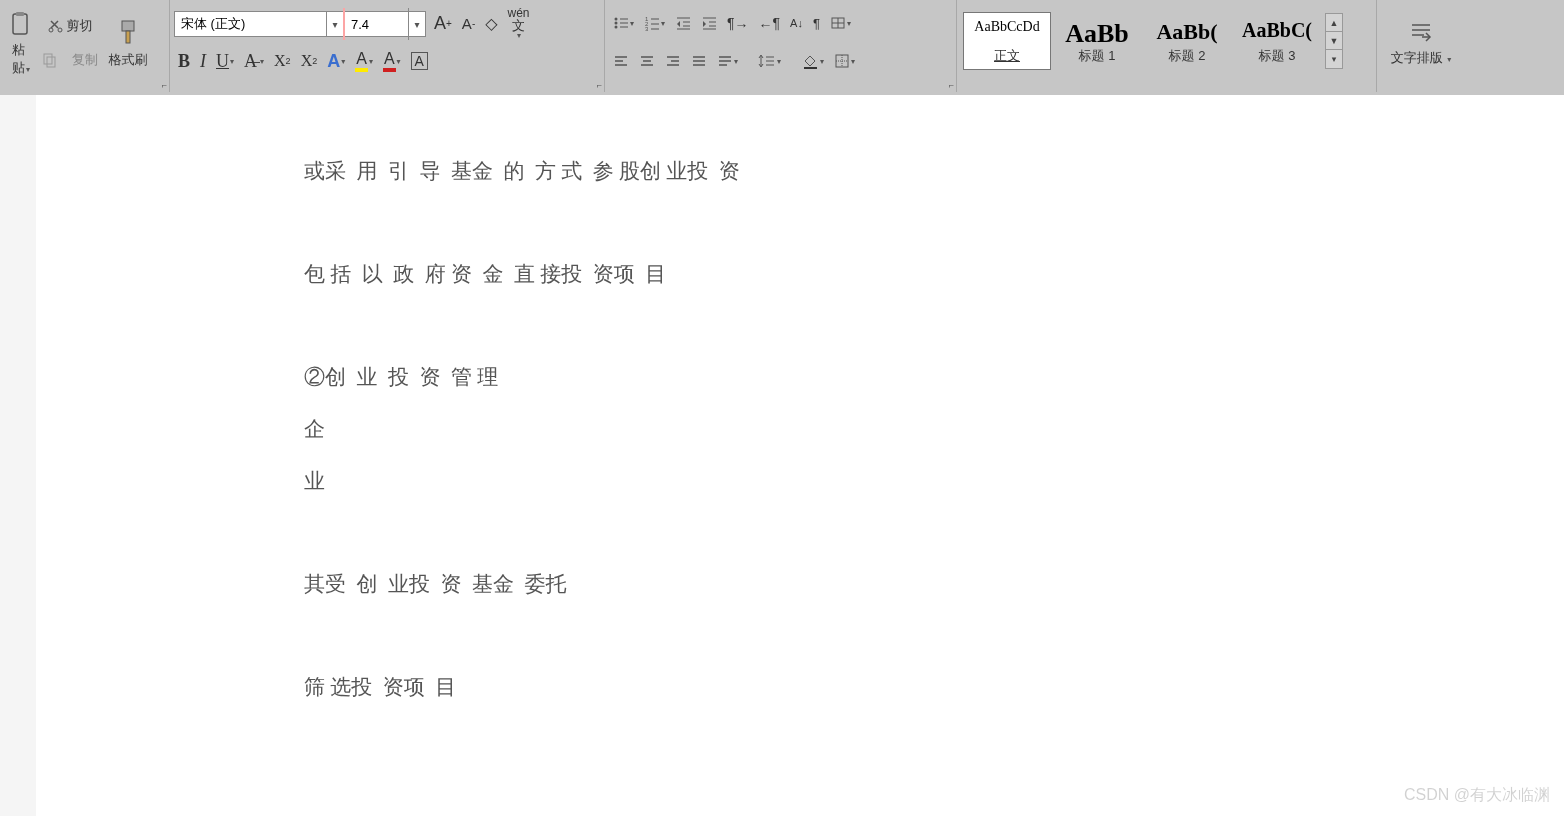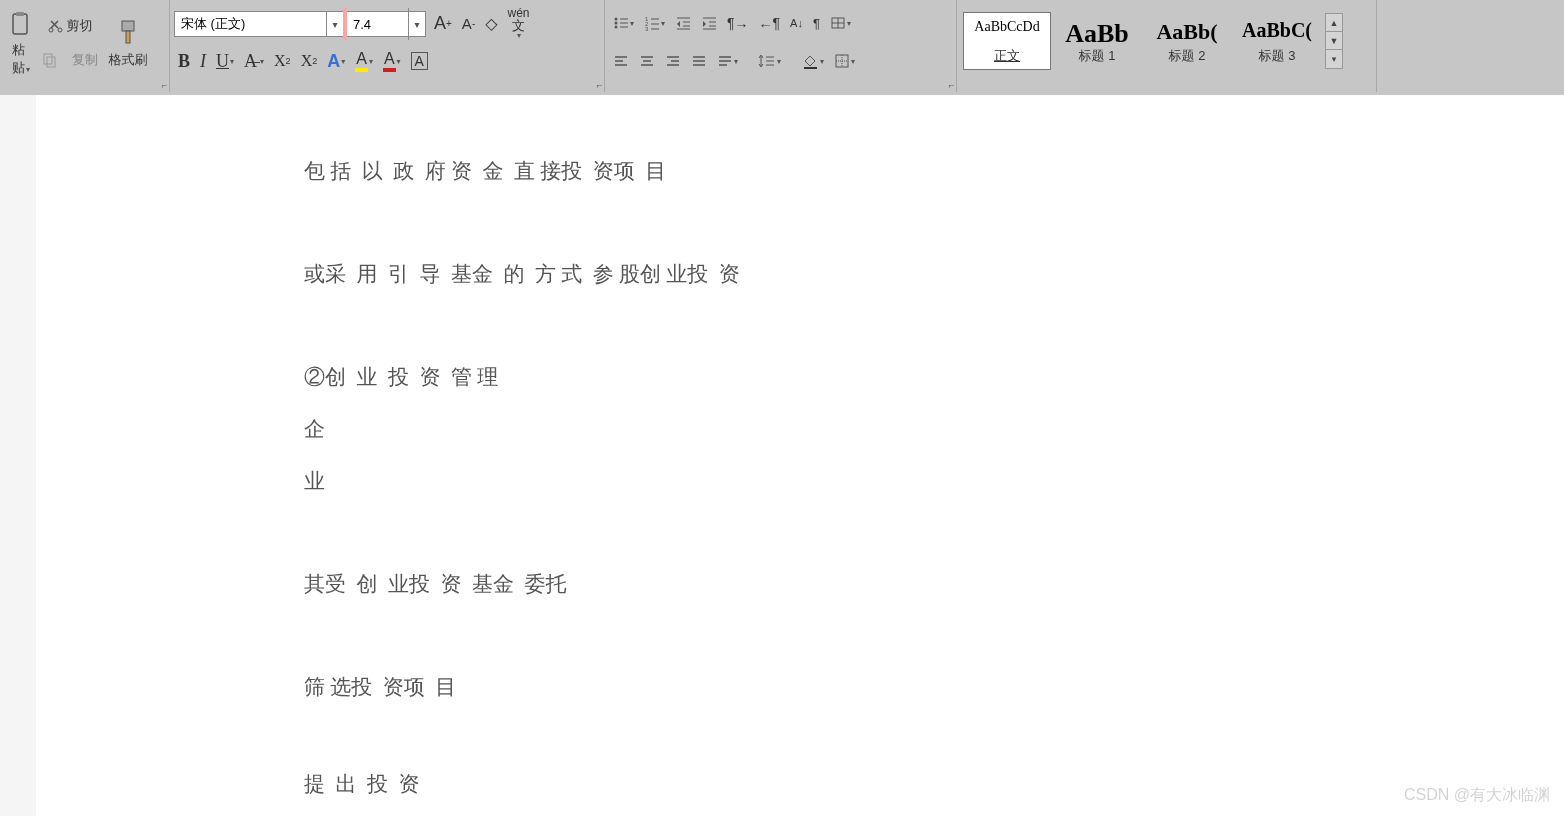--- a/index.html
+++ b/index.html
@@ -7,21 +7,21 @@
   .ribbon { background: #C6C6C6; width: 100%; height: 95px; display: flex; flex-direction: column; }
   .ribbon-row { display: flex; align-items: stretch; height: 92px; }
   .group { display: flex; flex-direction: column; border-right: 1px solid #a8a8a8; position: relative; padding: 4px 4px 10px 4px; height: 100%; }
   .group .expand { position: absolute; right: 2px; bottom: 2px; font-size: 9px; color: #555; cursor: default; }
   .row { display: flex; align-items: center; gap: 2px; height: 38px; }
   .btn { display: inline-flex; align-items: center; justify-content: center; height: 32px; padding: 0 4px; color: #333; background: transparent; border: none; font-size: 13px; cursor: default; border-radius: 2px; }
   .big-btn { display: flex; flex-direction: column; align-items: center; justify-content: center; height: 80px; width: 44px; color: #333; font-size: 13px; gap: 4px; cursor: default; }
   .font-select { display: flex; align-items: center; background: #fff; border: 1px solid #888; height: 26px; margin: 2px 2px 0 0; }
   .font-name { width: 152px; padding: 0 6px; font-size: 13px; height: 100%; display: flex; align-items: center; border-right: 1px solid #888; }
   .font-dd, .size-dd { width: 16px; text-align: center; font-size: 10px; color: #555; }
-  .font-size { width: 66px; padding: 16px 6px; font-size: 13px; height: 100%; display: flex; align-items: center; border-left: 4px solid #fca5a5; border-right: 1px solid #888; }
+  .font-size { width: 66px; padding: 16px 6px; font-size: 13px; height: 100%; display: flex; align-items: center; border-left: 2px solid #fca5a5; border-right: 1px solid #888; }
   .char { font-family: "Times New Roman", serif; }
   .sup { font-size: 9px; vertical-align: super; }
   .sub { font-size: 9px; vertical-align: sub; }
   .dropdown-arrow { font-size: 8px; color: #555; margin-left: 1px; }
   .style-box { width: 88px; height: 58px; border: 1px solid transparent; display: flex; flex-direction: column; align-items: center; justify-content: space-between; padding: 6px 2px 4px 2px; background: transparent; cursor: default; }
   .style-box.selected { background: #fff; border: 1px solid #777; }
   .style-preview { font-family: "Times New Roman", serif; white-space: nowrap; overflow: hidden; width: 100%; text-align: center; }
   .style-label { font-size: 13px; color: #333; }
   .styles-group .row { height: auto; }
   .style-nav { display: flex; flex-direction: column; justify-content: center; border: 1px solid #999; margin-left: 2px; }
@@ -295,29 +295,40 @@
             </div>
           </div>
         <div class="style-nav">
           <div>▲</div>
           <div>▼</div>
           <div>▾</div>
         </div>
       </div>
     </div>
 
+    <div class="group" style="border-right:none;width:90px;">
+      <div class="big-btn" style="width:80px;">
+        <svg width="26" height="26">
+            <line x1="4" y1="6" x2="22" y2="6" stroke="#555" stroke-width="1.5"></line>
+            <line x1="4" y1="11" x2="22" y2="11" stroke="#555" stroke-width="1.5"></line>
+            <line x1="4" y1="16" x2="16" y2="16" stroke="#555" stroke-width="1.5"></line>
+            <path d="M18 14 L22 18 L18 22" stroke="#555" fill="none" stroke-width="1.5"></path>
+            <line x1="14" y1="18" x2="22" y2="18" stroke="#555" stroke-width="1.5"></line>
+          </svg>
+        <span><span>文字排版</span> <span class="dropdown-arrow">▾</span></span>
+      </div>
+    </div>
   </div>
 </div>
 
 <div class="canvas">
   <div id="doc-content">
+      <div class="doc-line" style="margin-bottom: 75px;">或采  用  引  导  基金  的  方 式  参 股创 业投  资</div>
       <div class="doc-line" style="margin-bottom: 75px;">包 括  以  政  府 资  金  直 接投  资项  目</div>
-      <div class="doc-line" style="margin-bottom: 75px;">或采  用  引  导  基金  的  方 式  参 股创 业投  资</div>
       <div class="doc-line" style="margin-bottom: 24px;">②创  业  投  资  管 理</div>
       <div class="doc-line" style="margin-bottom: 24px;">企</div>
       <div class="doc-line" style="margin-bottom: 75px;">业</div>
       <div class="doc-line" style="margin-bottom: 75px;">其受  创  业投  资  基金  委托</div>
       <div class="doc-line" style="margin-bottom: 69px;">筛 选投  资项  目</div>
-      <div class="doc-line" style="margin-bottom: 0px;">提  出  投  资</div>
     </div>
 </div>
 
 <div class="watermark">CSDN @有大冰临渊</div>
 
 </body></html>

